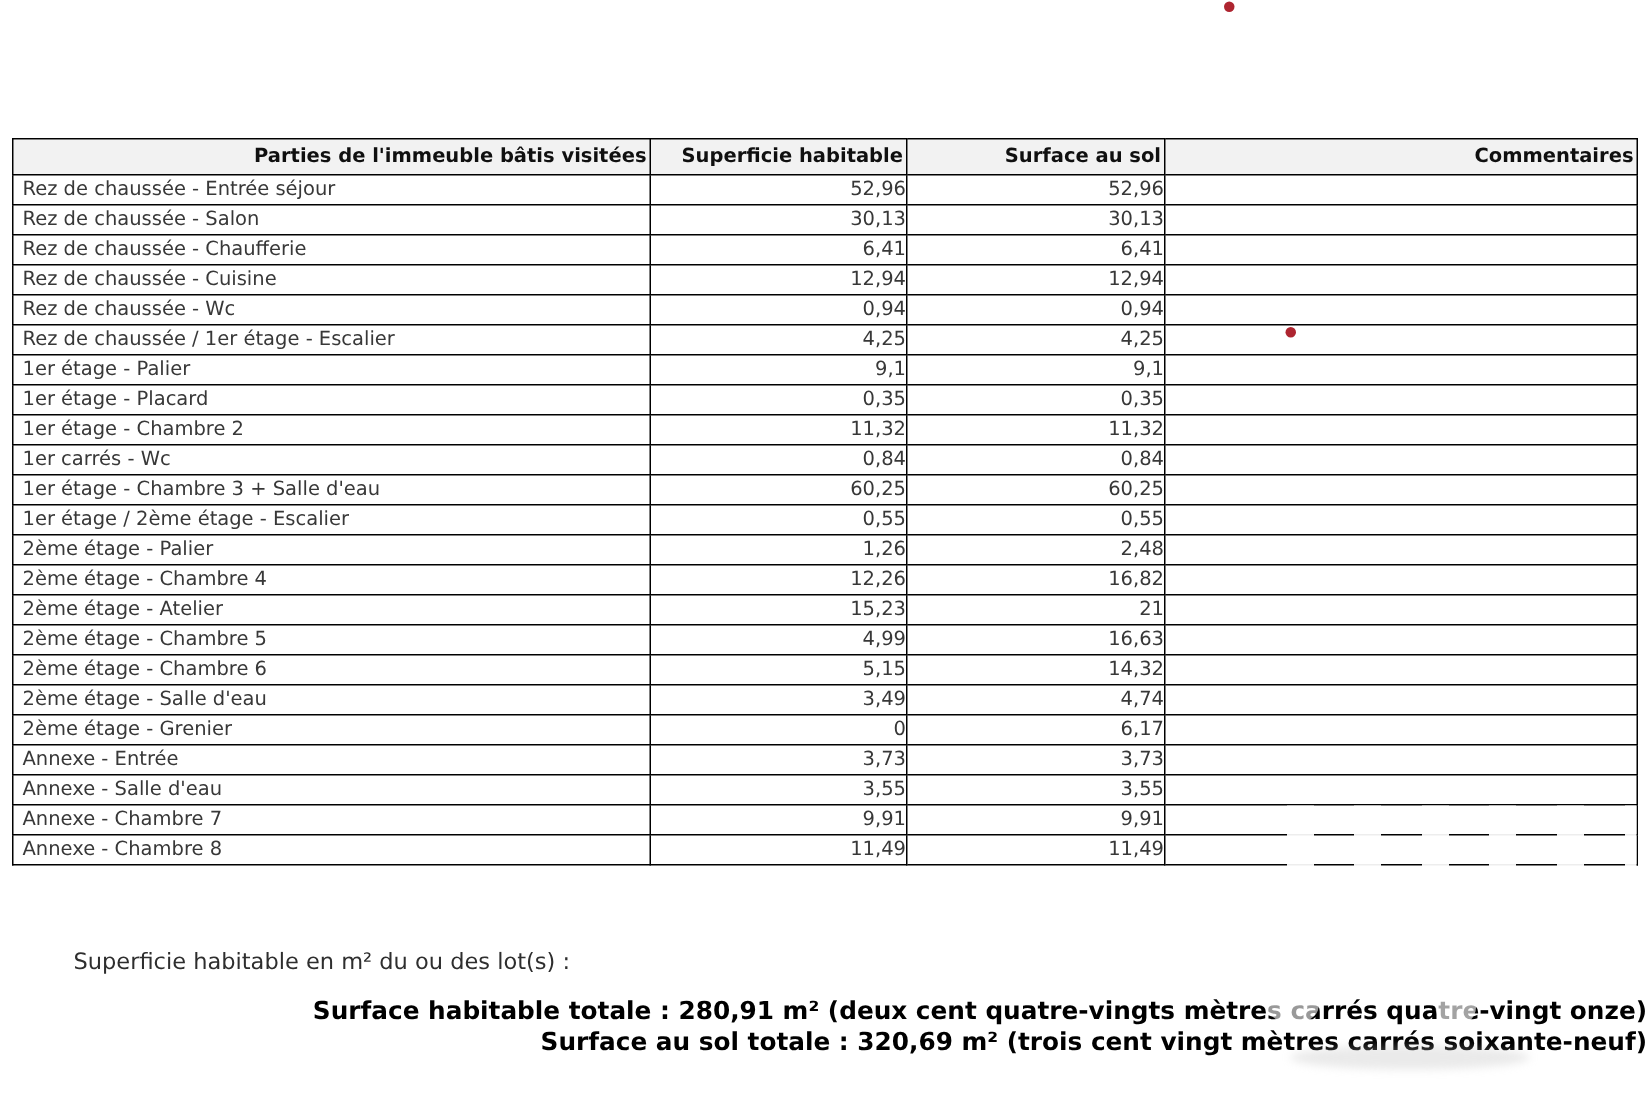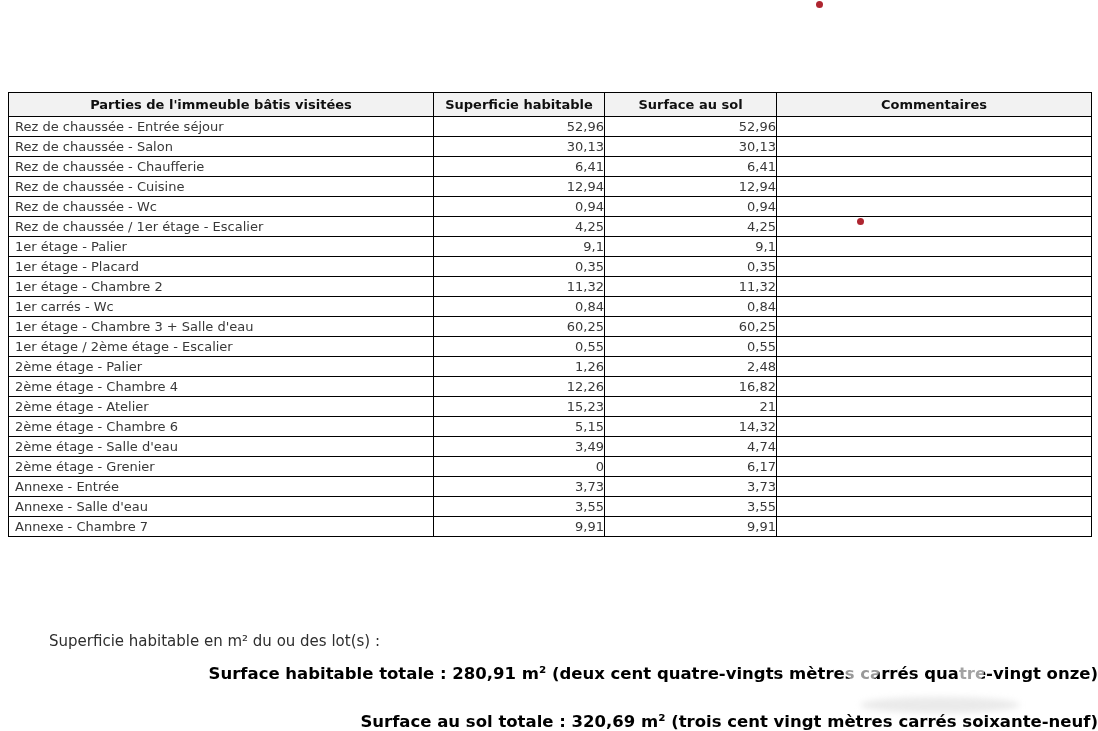--- a/index.html
+++ b/index.html
@@ -5,40 +5,40 @@
   * { margin:0; padding:0; box-sizing:border-box; }
   html,body { width:1098px; height:731px; background:#ffffff;
     font-family:"DejaVu Sans","Liberation Sans",sans-serif; }
   body { position:relative; overflow:hidden; }
 
   .table-wrap { position:absolute; left:8px; top:92px; width:1083px; z-index:1; }
   table { border-collapse:collapse; width:100%; table-layout:fixed; }
   th {
     border:1px solid #000; background:#f2f2f2; color:#101010;
     font-size:13px; font-weight:bold; padding:4px 2px; height:23px;
-    text-align:center; overflow:hidden; white-space:nowrap;
+    text-align:right; overflow:hidden; white-space:nowrap;
   }
   td {
     border:1px solid #000; color:#383838; font-size:13px;
     height:19.2px; line-height:19px; padding:0 6px;
     overflow:hidden; white-space:nowrap; vertical-align:middle;
   }
   td.num { text-align:right; padding:0; }
   td.comment { padding:0; }
 
   .footer-intro {
     position:absolute; left:49px; top:632px; font-size:15px;
     color:#2e2e2e; z-index:1;
   }
   .footer-total-1, .footer-total-2 {
     position:absolute; left:0; width:100%; text-align:right;
     font-size:16.5px; font-weight:bold; color:#000; z-index:1;
   }
   .footer-total-1 { top:664px; }
-  .footer-total-2 { top:685px;margin-top:27px; }
+  .footer-total-2 { top:685px; }
 
   .red-dot { position:absolute; width:7px; height:7px; border-radius:50%; z-index:3; }
   .red-dot-top { left:816px; top:1px; }
   .red-dot-table { left:857px; top:218px; }
 
   
   .wm-dashes {
     position:absolute; left:831px; top:537px; width:260px; height:86px; z-index:2;
     background:
       repeating-linear-gradient(90deg,
@@ -159,20 +159,26 @@
           <td class="num">16,82</td>
           <td class="comment"></td>
         </tr>
         <tr>
           <td>2ème étage - Atelier</td>
           <td class="num">15,23</td>
           <td class="num">21</td>
           <td class="comment"></td>
         </tr>
         <tr>
+          <td>2ème étage - Chambre 5</td>
+          <td class="num">4,99</td>
+          <td class="num">16,63</td>
+          <td class="comment"></td>
+        </tr>
+        <tr>
           <td>2ème étage - Chambre 6</td>
           <td class="num">5,15</td>
           <td class="num">14,32</td>
           <td class="comment"></td>
         </tr>
         <tr>
           <td>2ème étage - Salle d'eau</td>
           <td class="num">3,49</td>
           <td class="num">4,74</td>
           <td class="comment"></td>
@@ -192,20 +198,26 @@
         <tr>
           <td>Annexe - Salle d'eau</td>
           <td class="num">3,55</td>
           <td class="num">3,55</td>
           <td class="comment"></td>
         </tr>
         <tr>
           <td>Annexe - Chambre 7</td>
           <td class="num">9,91</td>
           <td class="num">9,91</td>
+          <td class="comment"></td>
+        </tr>
+        <tr>
+          <td>Annexe - Chambre 8</td>
+          <td class="num">11,49</td>
+          <td class="num">11,49</td>
           <td class="comment"></td>
         </tr>
       </tbody>
   </table>
 </div>
 
 <div class="red-dot red-dot-table" style="background: rgb(174, 37, 48);"></div>
 
 <div class="wm-dashes"></div>
 <div class="wm-blob-1"></div>

